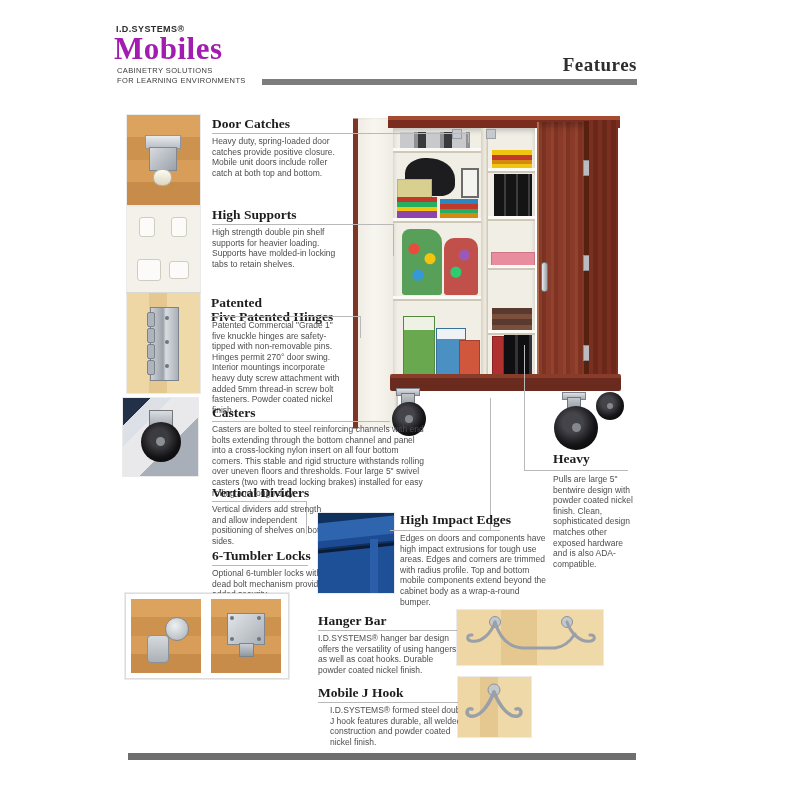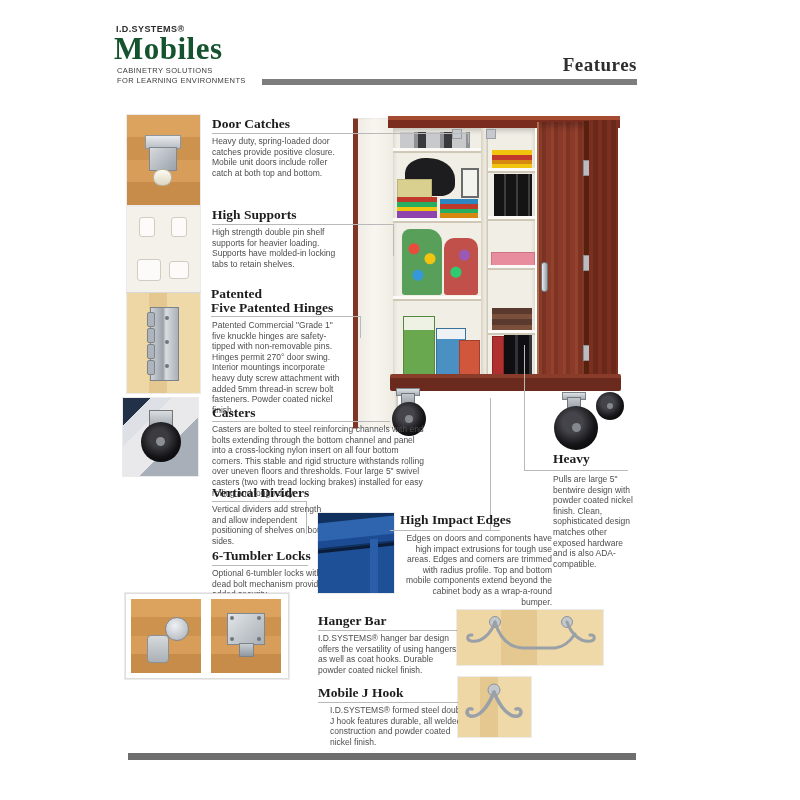--- a/index.html
+++ b/index.html
@@ -3,21 +3,21 @@
 <meta charset="utf-8">
 <style>
   html,body{margin:0;padding:0;background:#fff;}
   .page{position:relative;width:800px;height:800px;background:#ffffff;overflow:hidden;
         font-family:"Liberation Sans",sans-serif;}
 
   
   .brand{position:absolute;left:116px;top:24px;font-size:9px;font-weight:bold;
          letter-spacing:.4px;color:#2b2b2b;}
   .product{position:absolute;left:114px;top:31px;font-size:31px;font-weight:bold;
-           font-family:"Liberation Serif",serif;color:#14532d;letter-spacing:.5px;}
+           font-family:"Liberation Serif",serif;color:#a21caf;letter-spacing:.5px;}
   .tagline{position:absolute;left:117px;top:66px;font-size:7.5px;color:#3a3a3a;
            letter-spacing:.4px;line-height:9.5px;}
   .rule-top{position:absolute;left:262px;top:79px;width:375px;height:6px;background:#7d7d7d;}
   .features-title{position:absolute;left:437px;top:54px;width:200px;text-align:right;
                   font-family:"Liberation Serif",serif;font-weight:bold;font-size:19px;
                   color:#2e2e2e;letter-spacing:.5px;}
   .rule-bottom{position:absolute;left:128px;top:753px;width:508px;height:7px;background:#6e6e6e;}
 
   
   .f-title{position:absolute;font-family:"Liberation Serif",serif;font-weight:bold;
@@ -222,21 +222,21 @@
     <div class="hinge-leaf">
       <div class="hinge-knuckle" style="top:4px"></div>
       <div class="hinge-knuckle" style="top:20px"></div>
       <div class="hinge-knuckle" style="top:36px"></div>
       <div class="hinge-knuckle" style="top:52px"></div>
       <div class="screw" style="left:14px;top:8px"></div>
       <div class="screw" style="left:14px;top:32px"></div>
       <div class="screw" style="left:14px;top:56px"></div>
     </div>
   </div>
-  <div class="f-title" style="left:211px;top:287px;">
+  <div class="f-title" style="left:211px;top:296px;">
     <div>Patented</div>
     <div>Five Patented Hinges</div>
   </div>
   <div class="uline" style="left:211px;top:316px;width:149px;"></div>
   <div class="vline" style="left:360px;top:316px;height:22px;"></div>
   <div class="f-body" style="left:212px;top:320px;width:136px;">Patented Commercial "Grade 1" five knuckle hinges are safety-tipped with non-removable pins. Hinges permit 270° door swing. Interior mountings incorporate heavy duty screw attachment with added 5mm thread-in screw bolt fasteners. Powder coated nickel finish.</div>
 
   <div class="photo caster-photo" style="left:123px;top:398px;width:75px;height:78px;">
     <div class="cp-fork"></div>
       <div class="cp-wheel"></div>
@@ -278,21 +278,21 @@
   <div class="photo edge-photo" style="left:318px;top:513px;width:76px;height:80px;">
     <div class="edge-top"></div>
       <div class="edge-lip"></div>
       <div class="edge-gap"></div>
     <div class="edge-front"></div>
       <div class="edge-corner"></div>
   </div>
   <div class="vline" style="left:490px;top:398px;height:132px;"></div>
   <div class="f-title" style="left:400px;top:513px;">High Impact Edges</div>
   <div class="uline" style="left:390px;top:530px;width:110px;"></div>
-  <div class="f-body" style="left:400px;top:533px;width:152px;text-align:right;">Edges on doors and components have high impact extrusions for tough use areas. Edges and corners are trimmed with radius profile. Top and bottom mobile components extend beyond the cabinet body as a wrap-a-round bumper.</div>
+  <div class="f-body" style="left:400px;top:533px;width:152px;">Edges on doors and components have high impact extrusions for tough use areas. Edges and corners are trimmed with radius profile. Top and bottom mobile components extend beyond the cabinet body as a wrap-a-round bumper.</div>
 
   <div class="f-title" style="left:318px;top:614px;">Hanger Bar</div>
   <div class="uline" style="left:318px;top:630px;width:139px;"></div>
   <div class="f-body" style="left:318px;top:633px;width:140px;">I.D.SYSTEMS® hanger bar design offers the versatility of using hangers as well as coat hooks. Durable powder coated nickel finish.</div>
   <div class="photo wood-maple" style="left:457px;top:610px;width:146px;height:55px;">
     <svg width="146" height="55" viewBox="0 0 146 55">
       <circle cx="38" cy="12" r="5.5" fill="#c3c8cd" stroke="#8f949b"></circle>
       <circle cx="110" cy="12" r="5.5" fill="#c3c8cd" stroke="#8f949b"></circle>
       <path d="M38,12 C34,24 24,33 14,31 c-5,-1 -4,-7 1,-6" fill="none" stroke="#9aa0a8" stroke-width="3" stroke-linecap="round"></path>
       <path d="M110,12 C114,24 124,33 134,31 c5,-1 4,-7 -1,-6" fill="none" stroke="#9aa0a8" stroke-width="3" stroke-linecap="round"></path>

